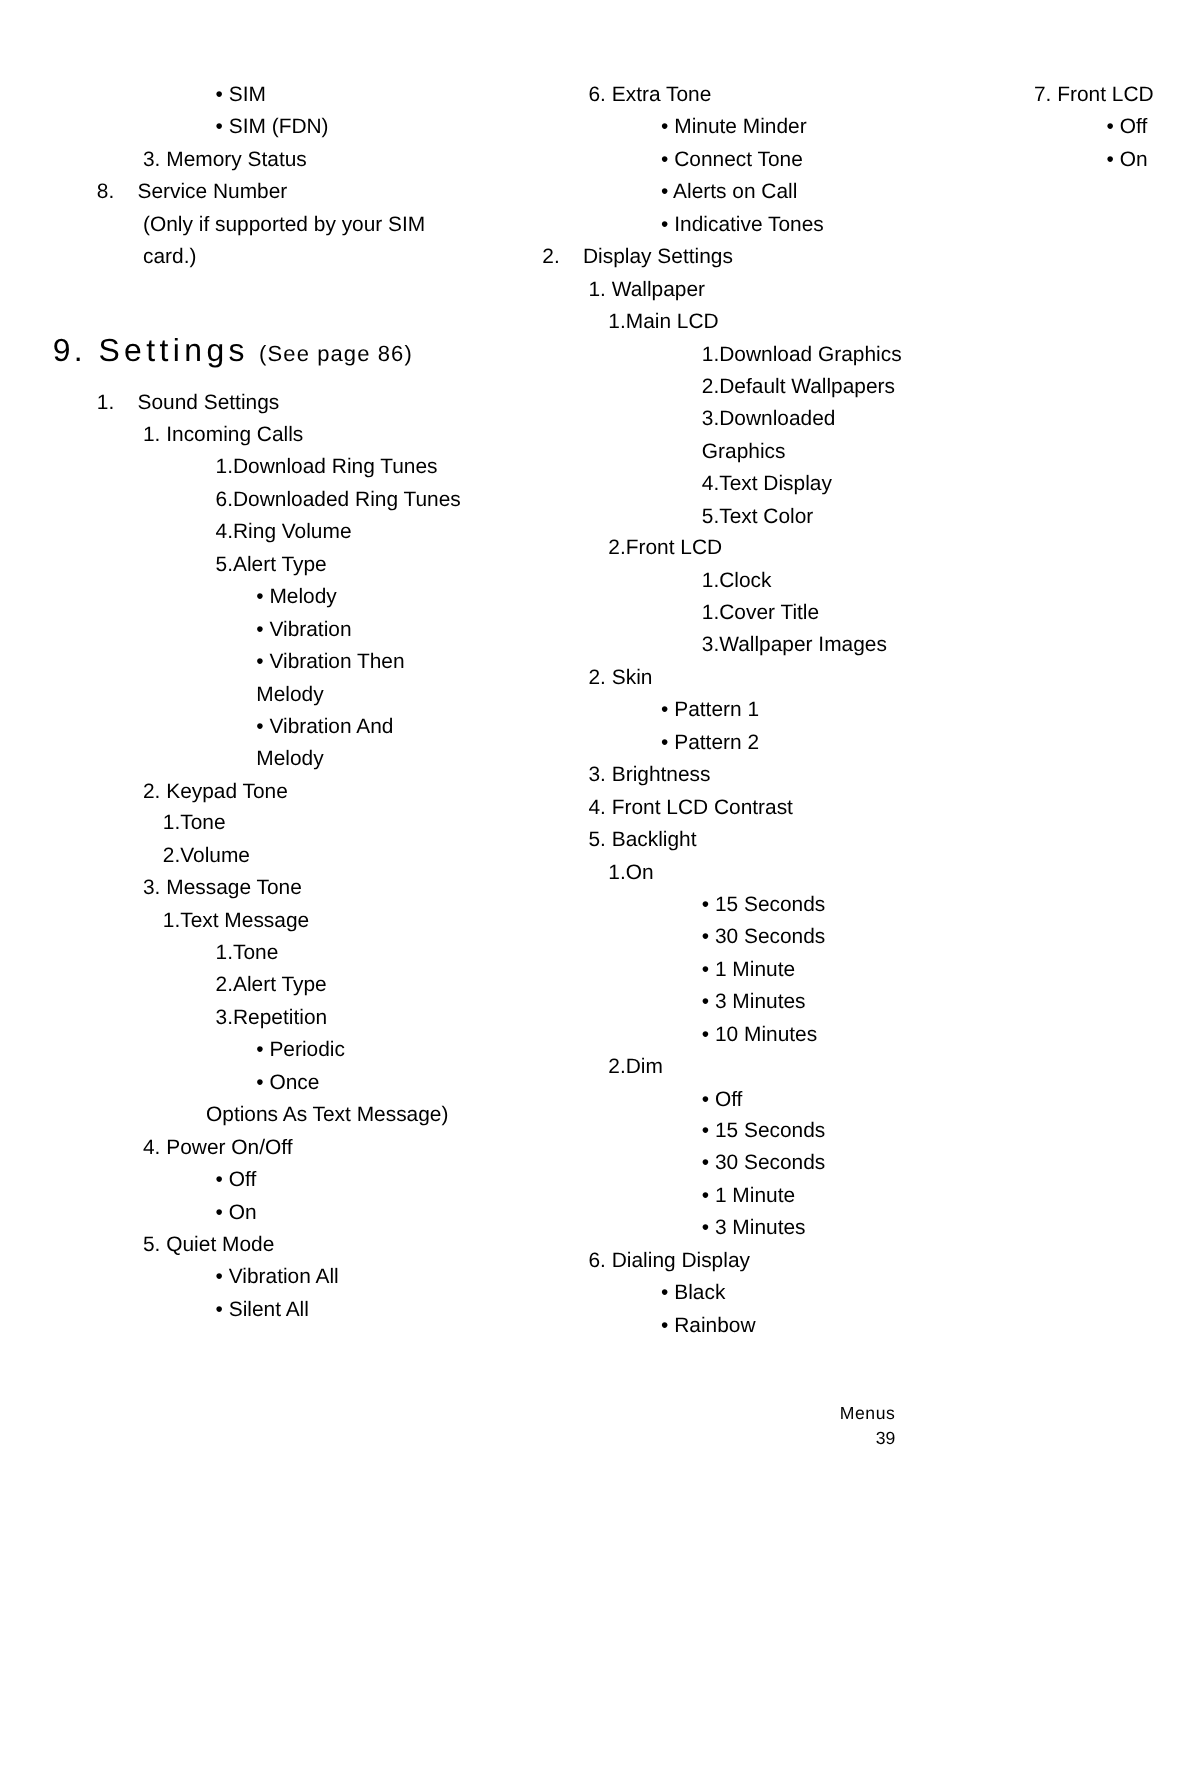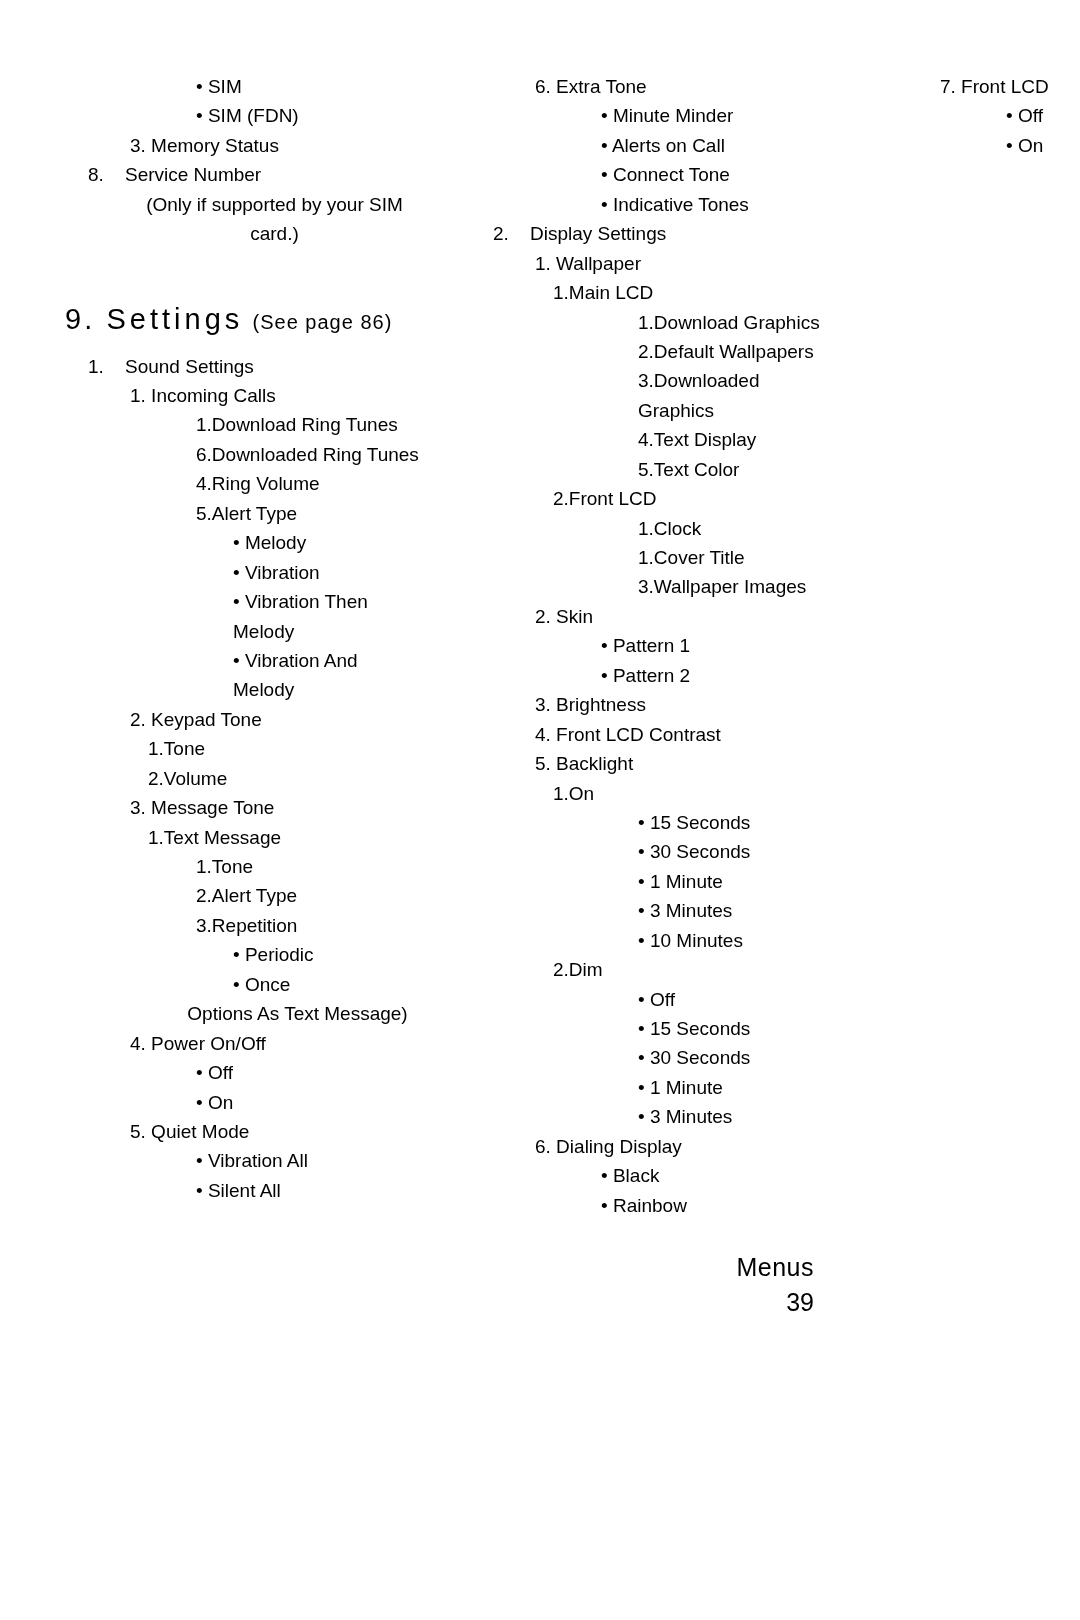--- a/index.html
+++ b/index.html
@@ -22,51 +22,50 @@
     column-count: 2;
     column-gap: 34px;
     column-fill: auto;
     height: 1160px;
   }
   .line { display:block; break-inside: avoid-column; }
   .heading {
     margin-top: 48px;
     margin-bottom: 10px;
     break-inside: avoid-column;
-    margin-left: 17px;
   }
   .heading .num {
     font-size: 29px;
     letter-spacing: 3px;
   }
   .heading .title {
     font-size: 29px;
     letter-spacing: 4px;
     margin-left: 6px;
   }
   .heading .ref {
     font-size: 20px;
     letter-spacing: 1px;
     margin-left: 4px;
   }
   
   .lv0  { padding-left: 40px; }
-  .lv0b { padding-left: 82px; text-align: center; }  
+  .lv0b { padding-left: 82px; }  
   .lv1  { padding-left: 82px; }
   .lv2  { padding-left: 100px; }
   .lv2c { padding-left: 128px; text-align: center; } 
   .lv3  { padding-left: 148px; }
   .lv4  { padding-left: 185px; }
   
   .footer {
     position: absolute;
     right: 70px;
     bottom: 300px;
     text-align: right;
-    font-size: 25px;
+    font-size: 16px;
     line-height: 1.4;
   }
   .ftitle { letter-spacing: 0.5px; }
   .bullet::before { content: "• "; }
 </style>
 </head>
 <body>
 
 <div class="page">
   <div class="columns">
@@ -112,22 +111,22 @@
     <span class="line lv2c">Options As Text Message)</span>
     <span class="line lv1">4. Power On/Off</span>
     <span class="line lv3 bullet">Off</span>
     <span class="line lv3 bullet">On</span>
     <span class="line lv1">5. Quiet Mode</span>
     <span class="line lv3 bullet">Vibration All</span>
     <span class="line lv3 bullet">Silent All</span>
     <span class="line lv1">6. Extra Tone</span>
     <span class="line lv3 bullet">Minute Minder</span>
 
+    <span class="line lv3 bullet">Connect Tone</span>
     <span class="line lv3 bullet">Alerts on Call</span>
-    <span class="line lv3 bullet">Connect Tone</span>
     <span class="line lv3 bullet">Indicative Tones</span>
 
     <span class="line lv0">
       <span>2.</span>&nbsp;&nbsp;&nbsp;
       <span>Display Settings</span>
     </span>
     <span class="line lv1">1. Wallpaper</span>
     <span class="line lv2">1.Main LCD</span>
     <span class="line lv4">1.Download Graphics</span>
     <span class="line lv4">2.Default Wallpapers</span>

